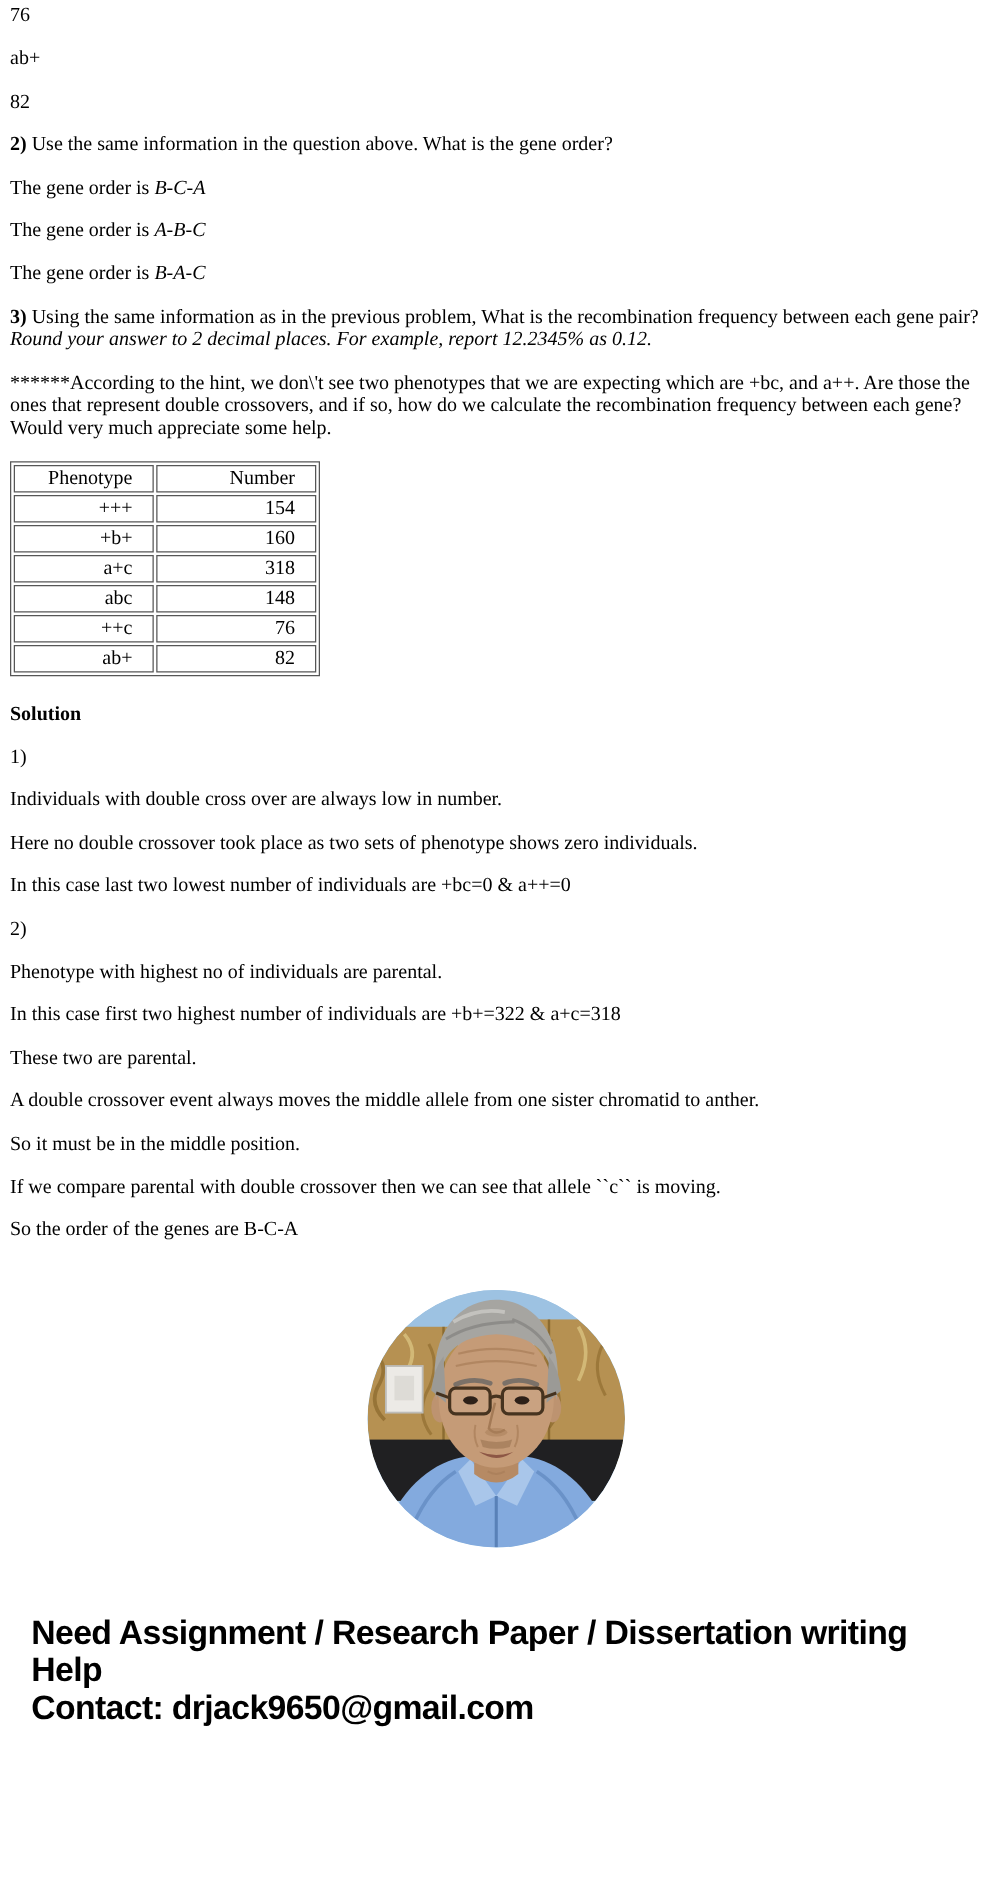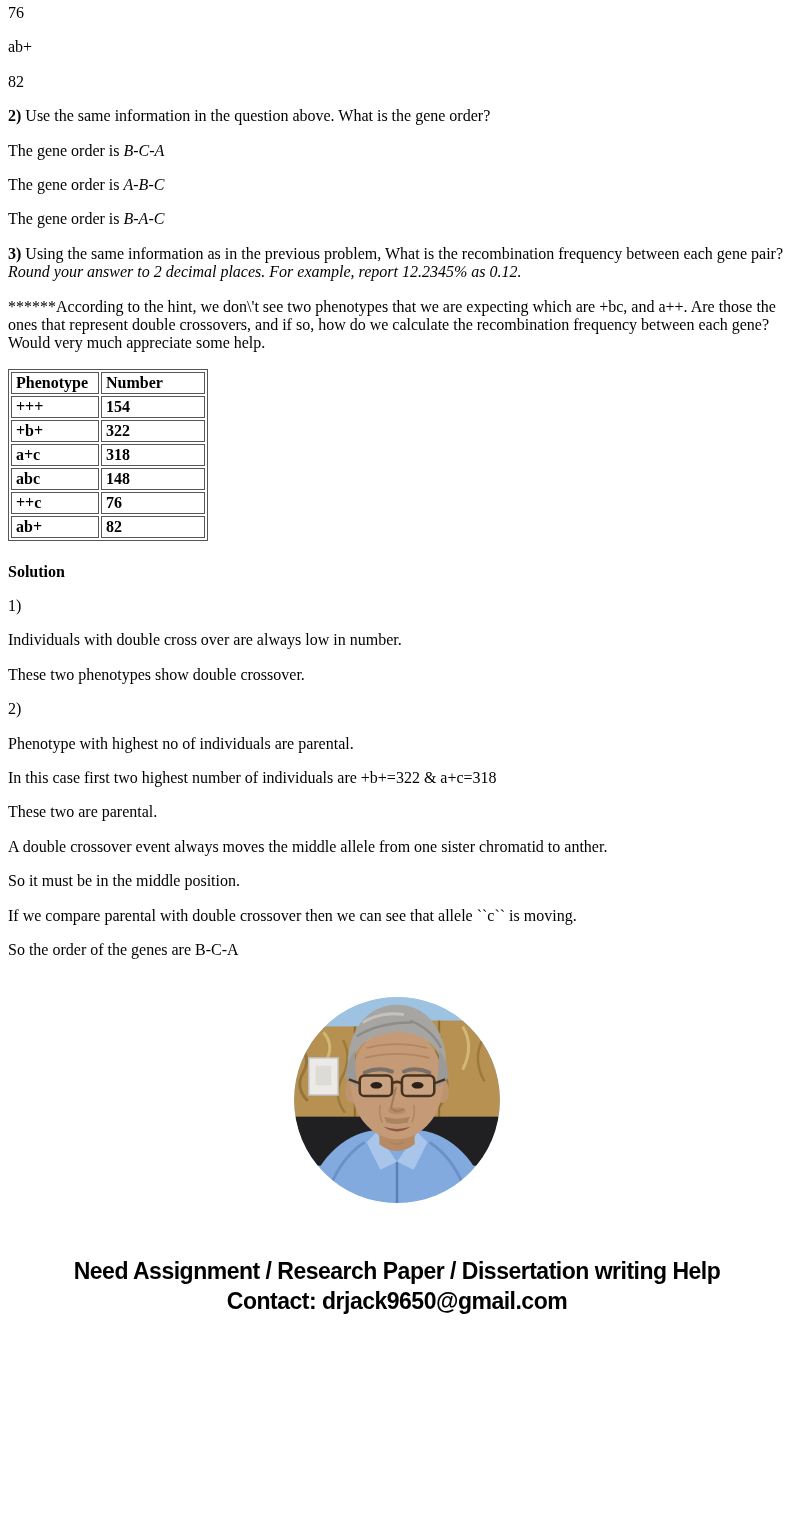--- a/index.html
+++ b/index.html
@@ -29,25 +29,25 @@
 
   table.phenotype-table {
     border-collapse: separate;
     border-spacing: 2px;
     border: 1px solid #565656;
     margin: 16px 0;
   }
   table.phenotype-table th,
   table.phenotype-table td {
     border: 1px solid #565656;
-    font-weight: bold;
-    text-align: left;
+    font-weight: normal;
+    text-align: right;
     font-size: 16px;
     line-height: 18px;
-    padding: 1px 4px;
+    padding: 1px 16px;
   }
   table.phenotype-table th.col-phenotype,
   table.phenotype-table td.col-phenotype { width: 78px; }
   table.phenotype-table th.col-number,
   table.phenotype-table td.col-number { width: 94px; }
 
   h2.solution-heading {
     font-size: 16px;
     font-weight: bold;
     margin: 22px 0 16px 0;
@@ -63,24 +63,23 @@
     height: 206px;
     border-radius: 50%;
     overflow: hidden;
     background: #9dc2e2;
   }
   .avatar-circle svg { display: block; width: 206px; height: 206px; }
 
   .footer-banner {
     margin: 48px auto 0 auto;
     max-width: 744px;
-    text-align: center;
     font-family: "Liberation Sans", sans-serif;
     font-weight: bold;
-    font-size: 23px;
+    font-size: 27px;
     line-height: 30px;
     letter-spacing: -0.5px;
     color: #000000;
   }
 </style>
 </head>
 <body>
 
 <div class="doc">
 
@@ -104,21 +103,21 @@
         <tr>
       <th class="col-phenotype">Phenotype</th>
       <th class="col-number">Number</th>
     </tr>
     <tr>
       <td class="col-phenotype">+++</td>
       <td class="col-number">154</td>
     </tr>
     <tr>
       <td class="col-phenotype">+b+</td>
-      <td class="col-number">322</td>
+      <td class="col-number">160</td>
     </tr>
     <tr>
       <td class="col-phenotype">a+c</td>
       <td class="col-number">318</td>
     </tr>
     <tr>
       <td class="col-phenotype">abc</td>
       <td class="col-number">148</td>
     </tr>
     <tr>
@@ -129,21 +128,22 @@
       <td class="col-phenotype">ab+</td>
       <td class="col-number">82</td>
     </tr>
   </tbody>
     </table>
 
   <h2 class="solution-heading">Solution</h2>
 
   <p>1)</p>
   <p>Individuals with double cross over are always low in number.</p>
-  <p>These two phenotypes show double crossover.</p>
+  <p>Here no double crossover took place as two sets of phenotype shows zero individuals.</p>
+  <p>In this case last two lowest number of individuals are +bc=0 &amp; a++=0</p>
 
   <p>2)</p>
   <p>Phenotype with highest no of individuals are parental.</p>
   <p>In this case first two highest number of individuals are +b+=322 &amp; a+c=318</p>
   <p>These two are parental.</p>
   <p>A double crossover event always moves the middle allele from one sister chromatid to anther.</p>
   <p>So it must be in the middle position.</p>
   <p>If we compare parental with double crossover then we can see that allele ``c`` is moving.</p>
   <p>So the order of the genes are B-C-A</p>
 

